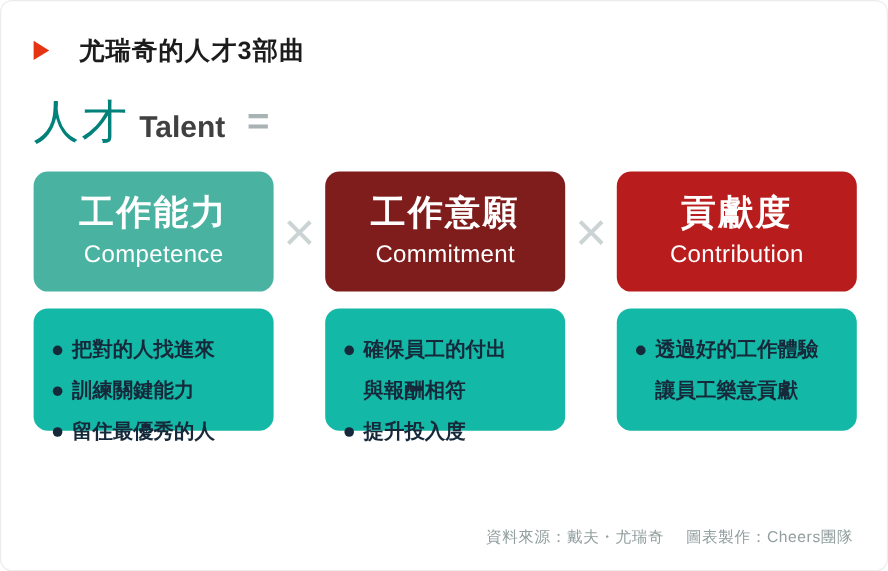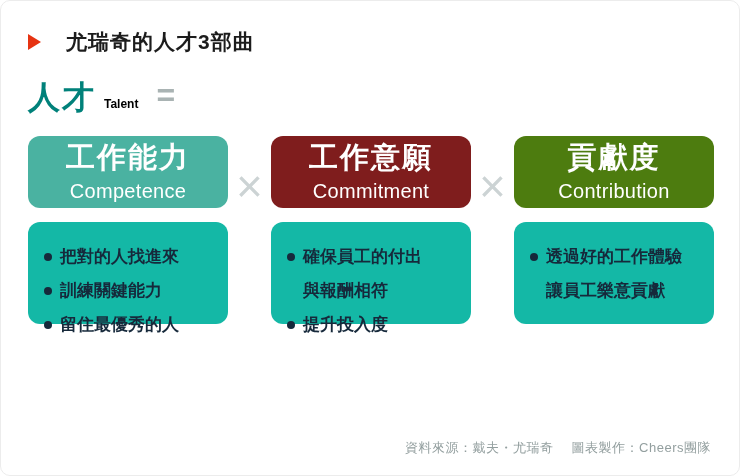--- a/index.html
+++ b/index.html
@@ -4,29 +4,29 @@
 <style>
   html,body{margin:0;padding:0;background:#ffffff;}
   body{width:740px;height:476px;font-family:"Liberation Sans",sans-serif;-webkit-font-smoothing:antialiased;}
   .page{position:relative;width:740px;height:476px;background:#ffffff;border:1px solid #ececec;border-radius:10px;box-sizing:border-box;overflow:hidden;}
 
   .title-row{display:flex;align-items:center;gap:25px;padding:27px 0 0 27px;}
   .tri{width:0;height:0;border-left:13px solid #e63312;border-top:8px solid transparent;border-bottom:8px solid transparent;}
   .main-title{font-size:21px;font-weight:bold;color:#1c1c1c;letter-spacing:1px;}
 
   .formula-row{display:flex;align-items:baseline;padding:20px 0 0 27px;}
-  .talent-zh{font-size:32px;font-weight:bold;color:#00817a;letter-spacing:2px;}
-  .talent-en{font-size:12px;font-weight:bold;color:#000000;margin-left:8px;}
+  .talent-zh{font-size:38px;font-weight:normal;color:#00817a;letter-spacing:2px;}
+  .talent-en{font-size:25px;font-weight:bold;color:#404040;margin-left:8px;}
   .equals{font-size:32px;font-weight:bold;color:#a9b3b3;margin-left:18px;transform:translateY(-2px);}
 
   .grid{display:flex;align-items:flex-start;padding:16px 27px 0 27px;}
   .col{width:200px;flex:0 0 200px;display:flex;flex-direction:column;}
   .mult{flex:0 0 43px;height:100px;display:flex;align-items:center;justify-content:center;font-size:46px;font-weight:300;color:#ccd3d4;}
 
-  .head-card{height:72px;border-radius:12px;display:flex;flex-direction:column;align-items:center;justify-content:center;color:#ffffff;}
+  .head-card{height:100px;border-radius:12px;display:flex;flex-direction:column;align-items:center;justify-content:center;color:#ffffff;}
   .head-zh{font-size:29px;font-weight:bold;letter-spacing:2px;line-height:1.15;}
   .head-en{font-size:20px;margin-top:5px;letter-spacing:.3px;}
 
   .body-card{margin-top:14px;height:102px;box-sizing:border-box;border-radius:12px;background:#14b8a6;padding:18px 14px 12px 16px;}
   .item-row{display:flex;align-items:flex-start;font-size:17px;font-weight:bold;color:#16293b;line-height:34px;}
   .item-row .dot{width:8px;height:8px;border-radius:50%;background:#16293b;flex:0 0 8px;margin:13px 8px 0 0;}
   .item-row.cont .dot{background:transparent;}
 
   .footer{position:absolute;right:28px;bottom:18px;font-size:13px;color:#939f9f;letter-spacing:.5px;}
   .footer span{margin-left:14px;}
@@ -89,21 +89,21 @@
           <div class="item-row">
             <span class="dot"></span>
             <span>提升投入度</span>
           </div>
         </div>
     </div>
 
     <div class="mult">×</div>
 
     <div class="col">
-      <div class="head-card" style="background: #4d7c0f;">
+      <div class="head-card" style="background: #b91c1c;">
         <div class="head-zh">貢獻度</div>
         <div class="head-en">Contribution</div>
       </div>
       <div class="body-card">
           <div class="item-row">
             <span class="dot"></span>
             <span>透過好的工作體驗</span>
           </div>
           <div class="item-row cont">
             <span class="dot"></span>

